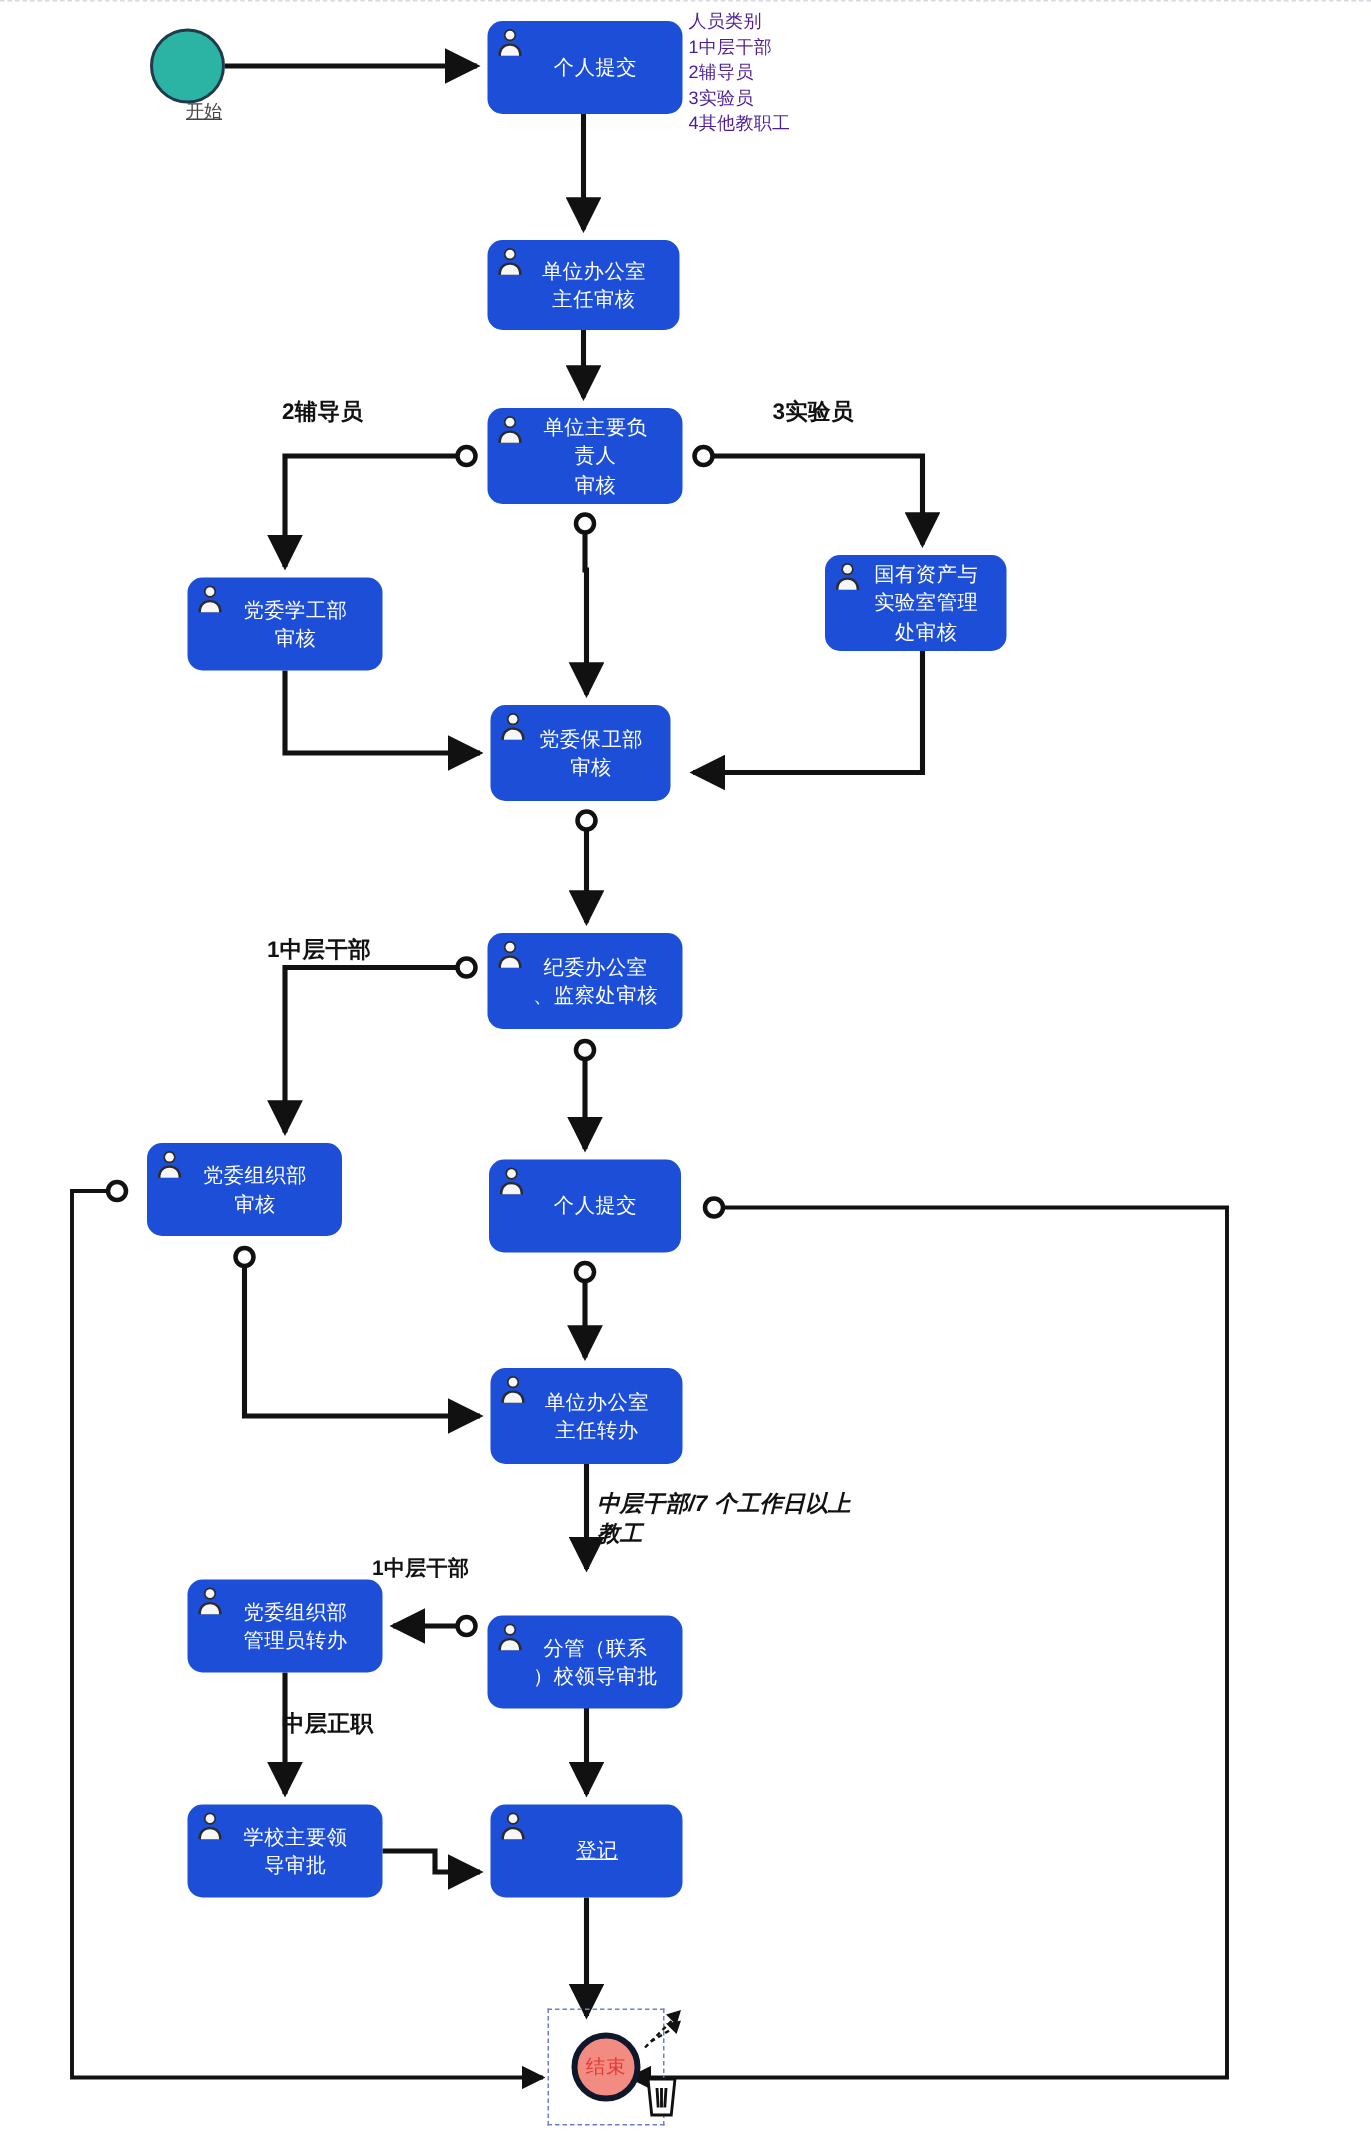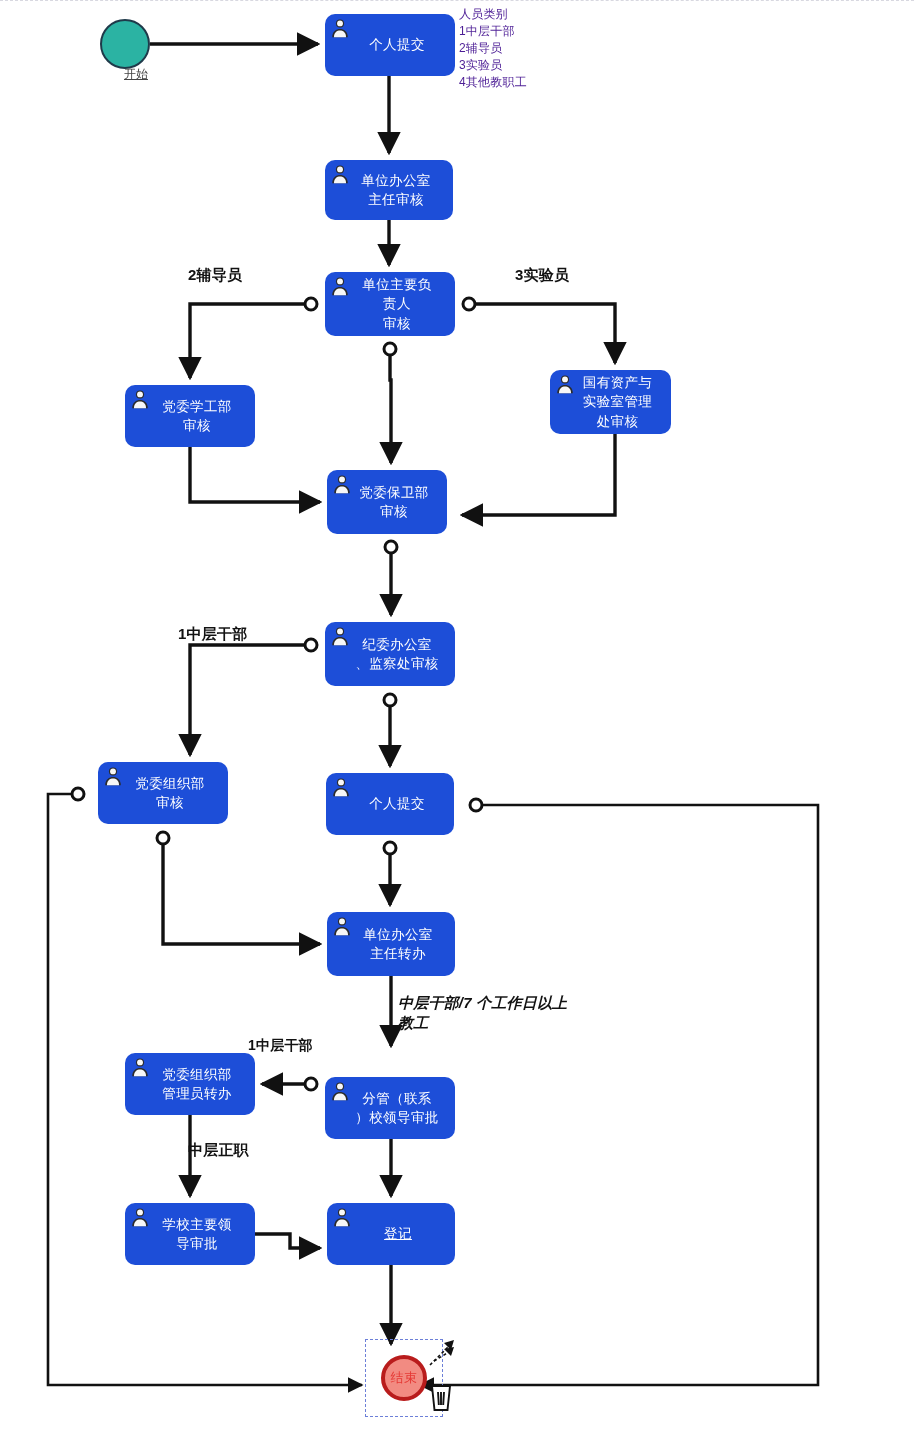--- a/index.html
+++ b/index.html
@@ -65,21 +65,21 @@
     color: #444444;
     white-space: nowrap;
     z-index: 6;
   }
   .end-node {
     position: absolute;
     width: 46px;
     height: 46px;
     border-radius: 50%;
     background: #F28B82;
-    border: 4px solid #b91c1c;
+    border: 4px solid #0f172a;
     box-sizing: border-box;
     display: flex;
     align-items: center;
     justify-content: center;
     color: #E53935;
     font-size: 13px;
     letter-spacing: 0.5px;
     z-index: 6;
     text-align: center;
   }

